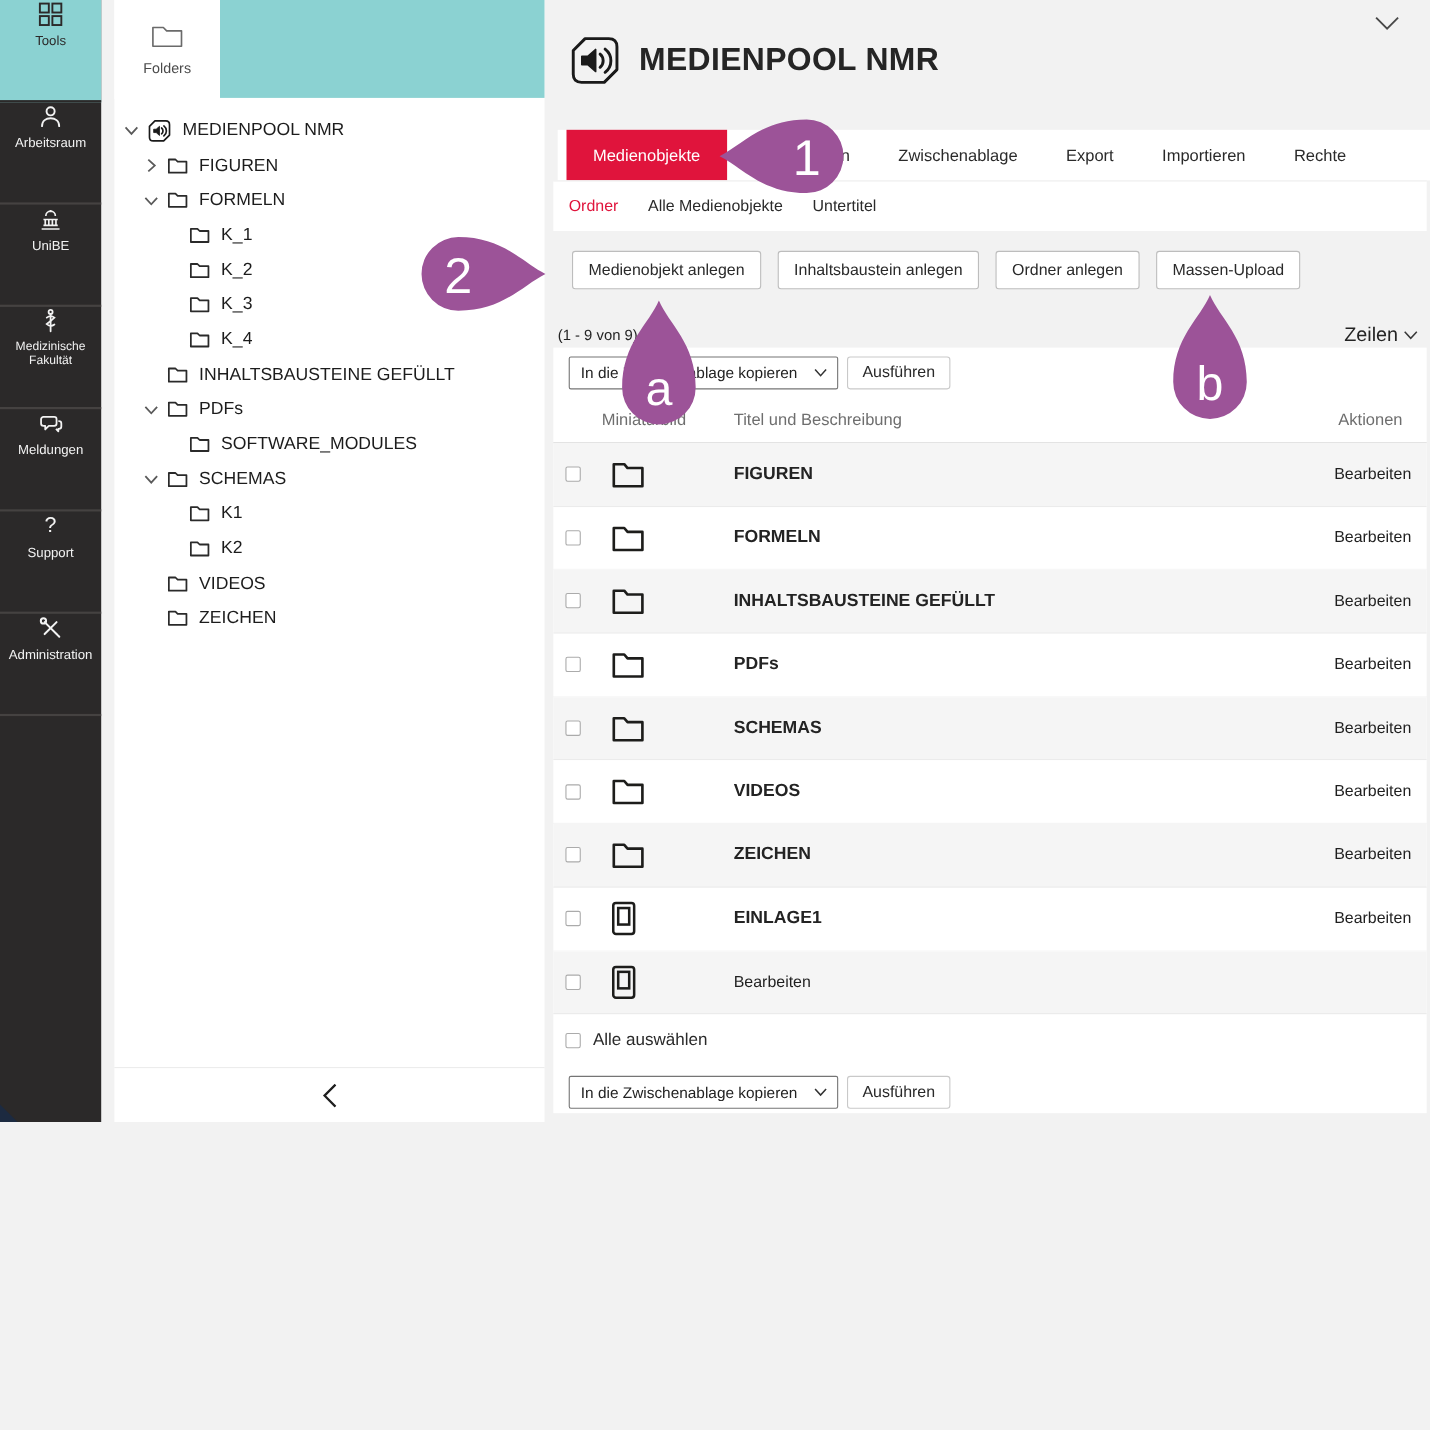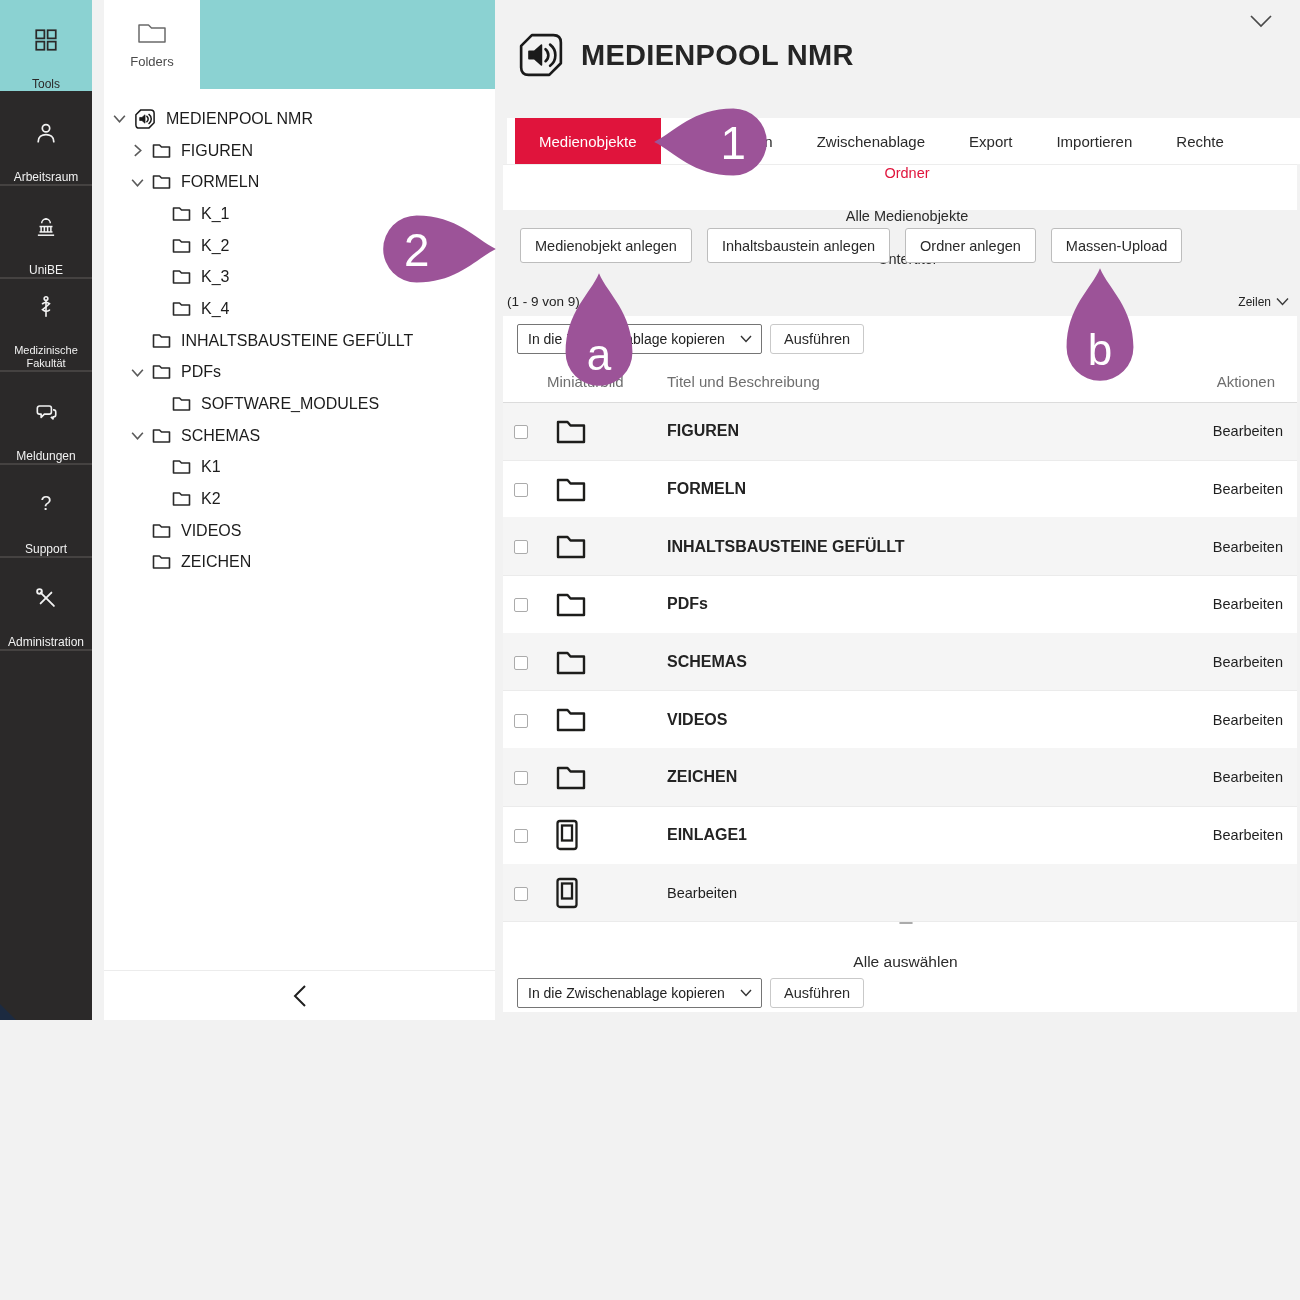--- a/index.html
+++ b/index.html
@@ -9,22 +9,22 @@
     background: #f2f2f2;
     font-family: "Liberation Sans", sans-serif;
     color: #222;
     overflow: hidden;
   }
   svg { display:block; }
 
   
   .rail { position:absolute; left:0; top:0; width:92px; height:1020px; background:#2b2929; }
   .rail-item {
-    height:93px; display:flex; flex-direction:column; align-items:center; justify-content:flex-end;
-    gap:24px; border-bottom:2px solid #454241; color:#f2f2f2; font-size:12px; text-align:center;
+    height:93px; display:flex; flex-direction:column; align-items:center; justify-content:flex-start;
+    gap:4px; border-bottom:2px solid #454241; color:#f2f2f2; font-size:12px; text-align:center;
     cursor:pointer;
   }
   .rail-item .lbl { line-height:1.2; padding:0 3px; }
   .rail-item.active { background:#8bd2d2; color:#2b2929; border-bottom:2px solid #2b2929; }
   .rail-corner { position:absolute; left:0; bottom:0; width:0; height:0;
     border-bottom:16px solid #1c2a40; border-right:16px solid transparent; }
 
   
   .tree-panel { position:absolute; left:104px; top:0; width:391px; height:1020px; background:#fff; }
   .folders-tab { position:absolute; left:0; top:0; width:96px; height:90px; background:#fff;
@@ -47,32 +47,32 @@
   .main-header { position:absolute; top:25px; left:14px; right:0; height:60px; display:flex; align-items:center; }
   .main-title { font-size:29px; font-weight:700; color:#252525; letter-spacing:.3px; margin-left:16px; }
   .hdr-collapse { position:absolute; right:24px; top:14px; cursor:pointer; }
 
   .tab-bar { position:absolute; top:118px; left:4px; width:100%; height:46px; background:#fff;
     display:flex; align-items:stretch; padding-left:8px; }
   .tab { display:flex; align-items:center; padding:0 22px; font-size:15px; color:#2a2a2a; cursor:pointer; white-space:nowrap; }
   .tab.active { background:#e0143c; color:#fff; padding:0 24px; }
 
   .subtab-bar { position:absolute; top:164px; left:0; width:100%; height:46px; background:#fff;
-    border-top:1px solid #ededed; display:flex; align-items:center; padding-left:14px; gap:27px; font-size:14.5px;flex-direction:column; }
+    border-top:1px solid #ededed; display:flex; align-items:center; padding-left:14px; gap:27px; font-size:14.5px; }
   .subtab { cursor:pointer; color:#2a2a2a; }
   .subtab.active { color:#e0143c; }
 
   .actions-row { position:absolute; top:228px; left:17px; display:flex; gap:15px; }
   .btn { background:#fff; border:1px solid #bdbdbd; border-radius:3px; font-size:14.5px; color:#2a2a2a;
     height:35px; padding:0 14px; display:inline-flex; align-items:center; cursor:pointer;
     font-family:"Liberation Sans", sans-serif; }
 
   .meta-row { position:absolute; top:294px; left:4px; right:8px; display:flex; justify-content:space-between;
     align-items:center; font-size:13.5px; color:#242424; }
-  .rows-ctl { display:inline-flex; align-items:center; gap:5px; font-size:12px; cursor:pointer; }
+  .rows-ctl { display:inline-flex; align-items:center; gap:5px; font-size:18px; cursor:pointer; }
 
   .panel { position:absolute; top:316px; left:0; width:100%; height:696px; background:#fff; }
   .bulk { position:absolute; left:14px; display:flex; gap:8px; align-items:center; }
   .bulk.top { top:8px; } .bulk.bottom { top:662px; }
   .sel-wrap { position:relative; display:inline-block; }
   select.bulk-select {
     appearance:none; -webkit-appearance:none; -moz-appearance:none;
     border:1px solid #757575; border-radius:2px; background:#fff; height:30px;
     padding:0 36px 0 10px; font-size:14px; color:#222; font-family:"Liberation Sans", sans-serif; cursor:pointer; }
   .sel-wrap .sel-chev { position:absolute; right:10px; top:11px; pointer-events:none; }
@@ -91,21 +91,21 @@
   .cell-check { width:52px; padding-left:11px; }
   .cell-icon { width:112px; display:flex; align-items:center; }
   .cell-title { flex:1; font-size:16px; font-weight:600; color:#232323; cursor:pointer; }
   .cell-action { padding-right:14px; font-size:14.5px; color:#1f1f1f; cursor:pointer; white-space:nowrap; }
 
   input[type="checkbox"] {
     appearance:none; -webkit-appearance:none; width:14px; height:14px; border:1.5px solid #ababab;
     border-radius:2px; background:#fff; cursor:pointer; display:inline-block; vertical-align:middle; }
 
   .select-all-row { position:absolute; top:606px; left:0; right:0; height:48px; display:flex; align-items:center;
-    padding-left:11px; gap:29px; font-size:15.5px; color:#2a2a2a;flex-direction:column; }
+    padding-left:11px; gap:11px; font-size:15.5px; color:#2a2a2a; }
 
   
   .marker { position:absolute; z-index:10; pointer-events:none; }
   .marker text { fill:#fff; font-family:"Liberation Sans", sans-serif; }
 </style>
 </head>
 <body>
 
 <nav class="rail">
   <div class="rail-item active">

